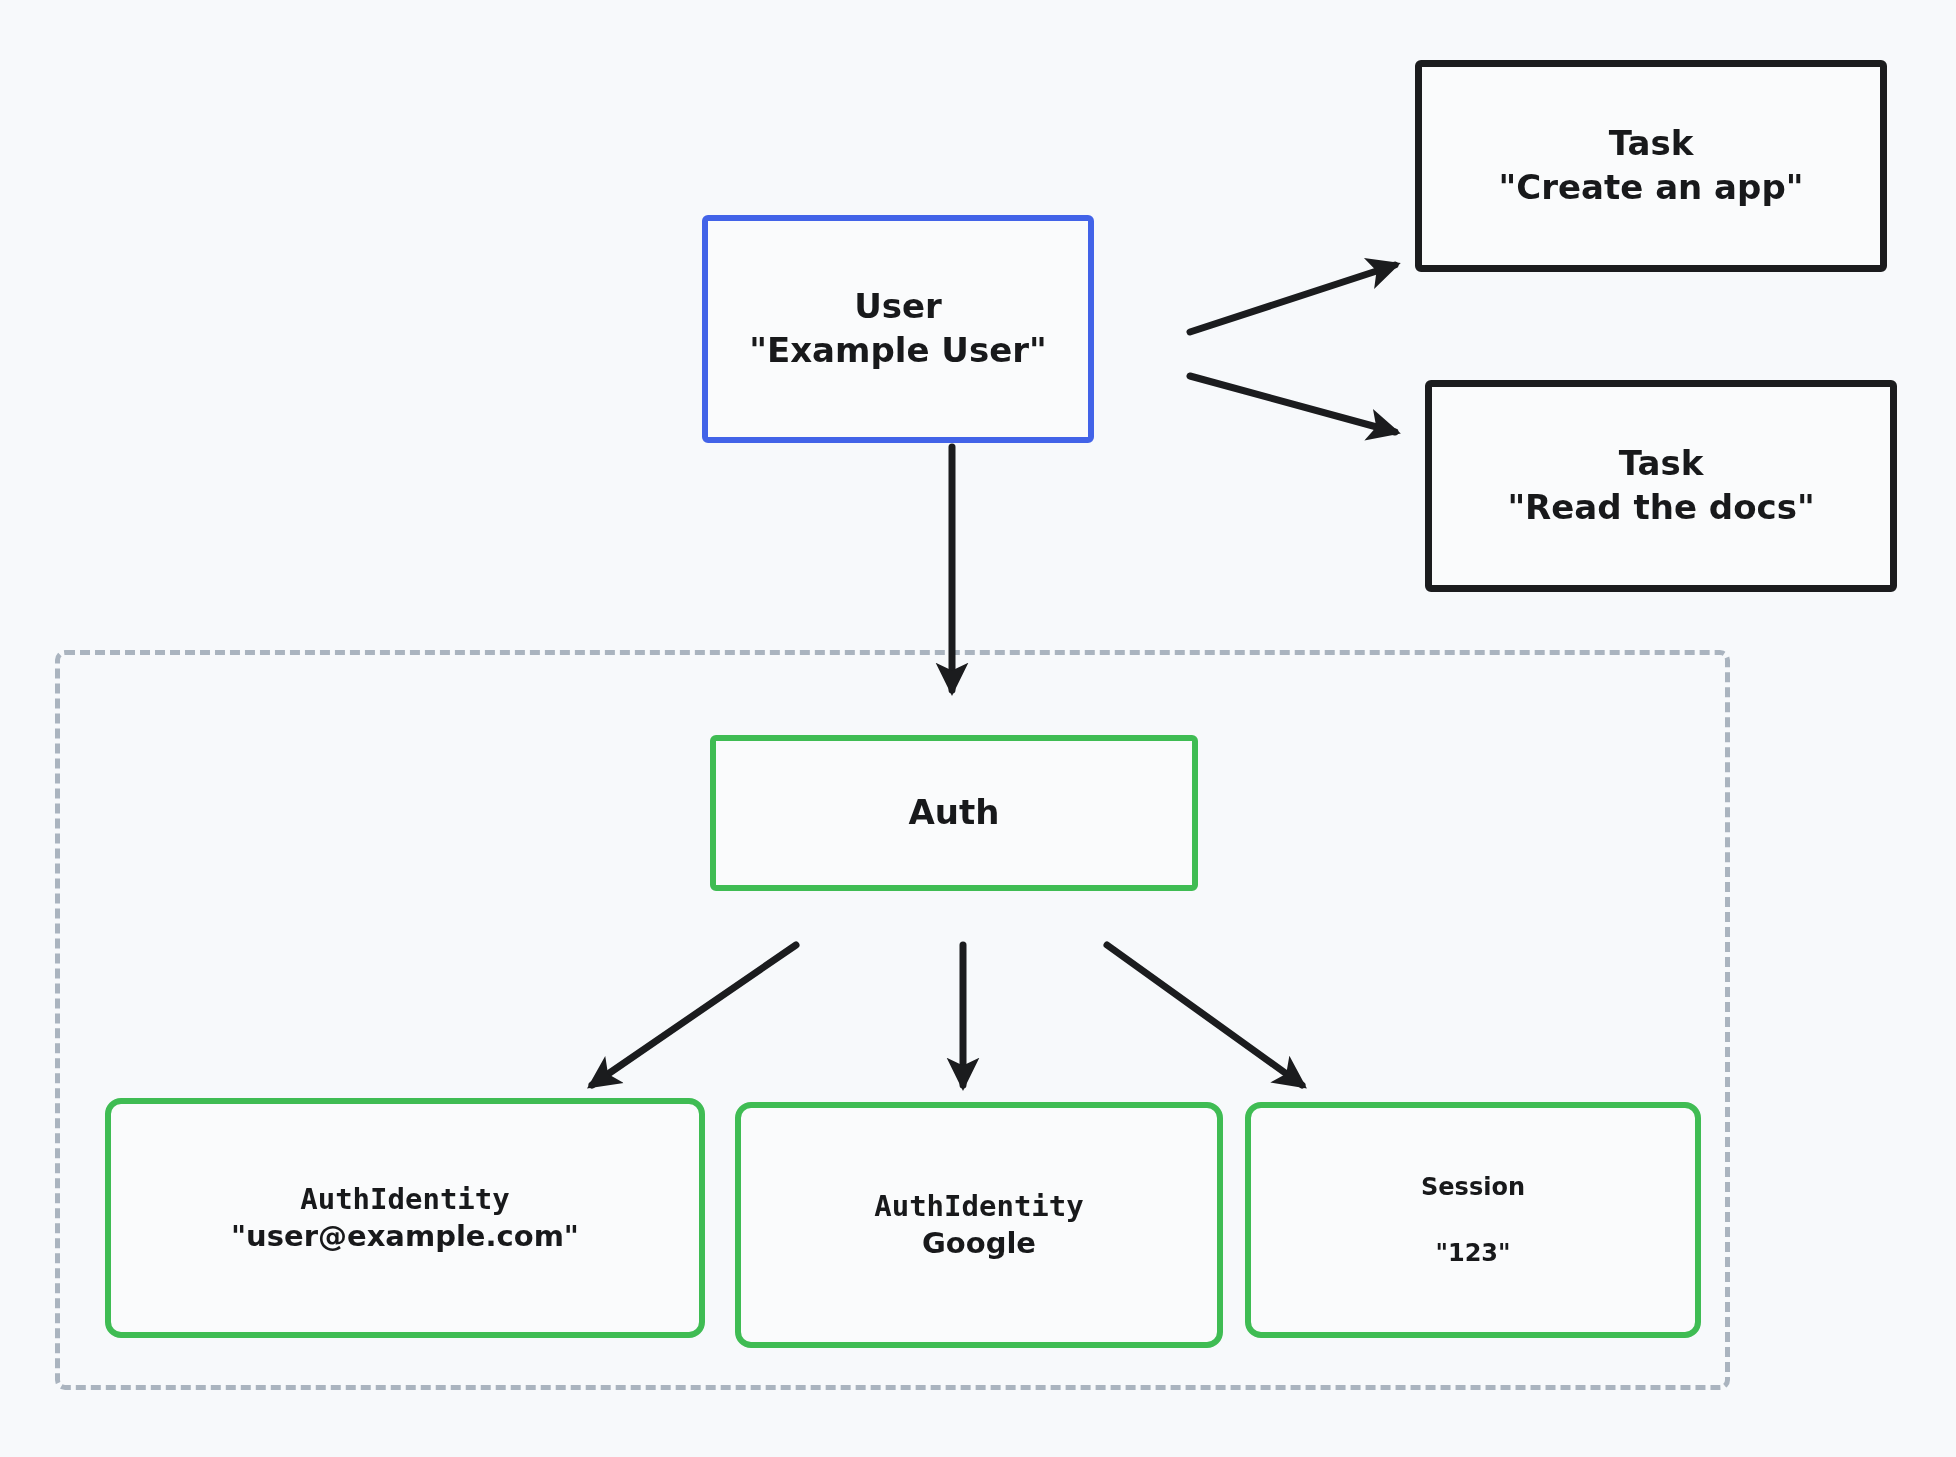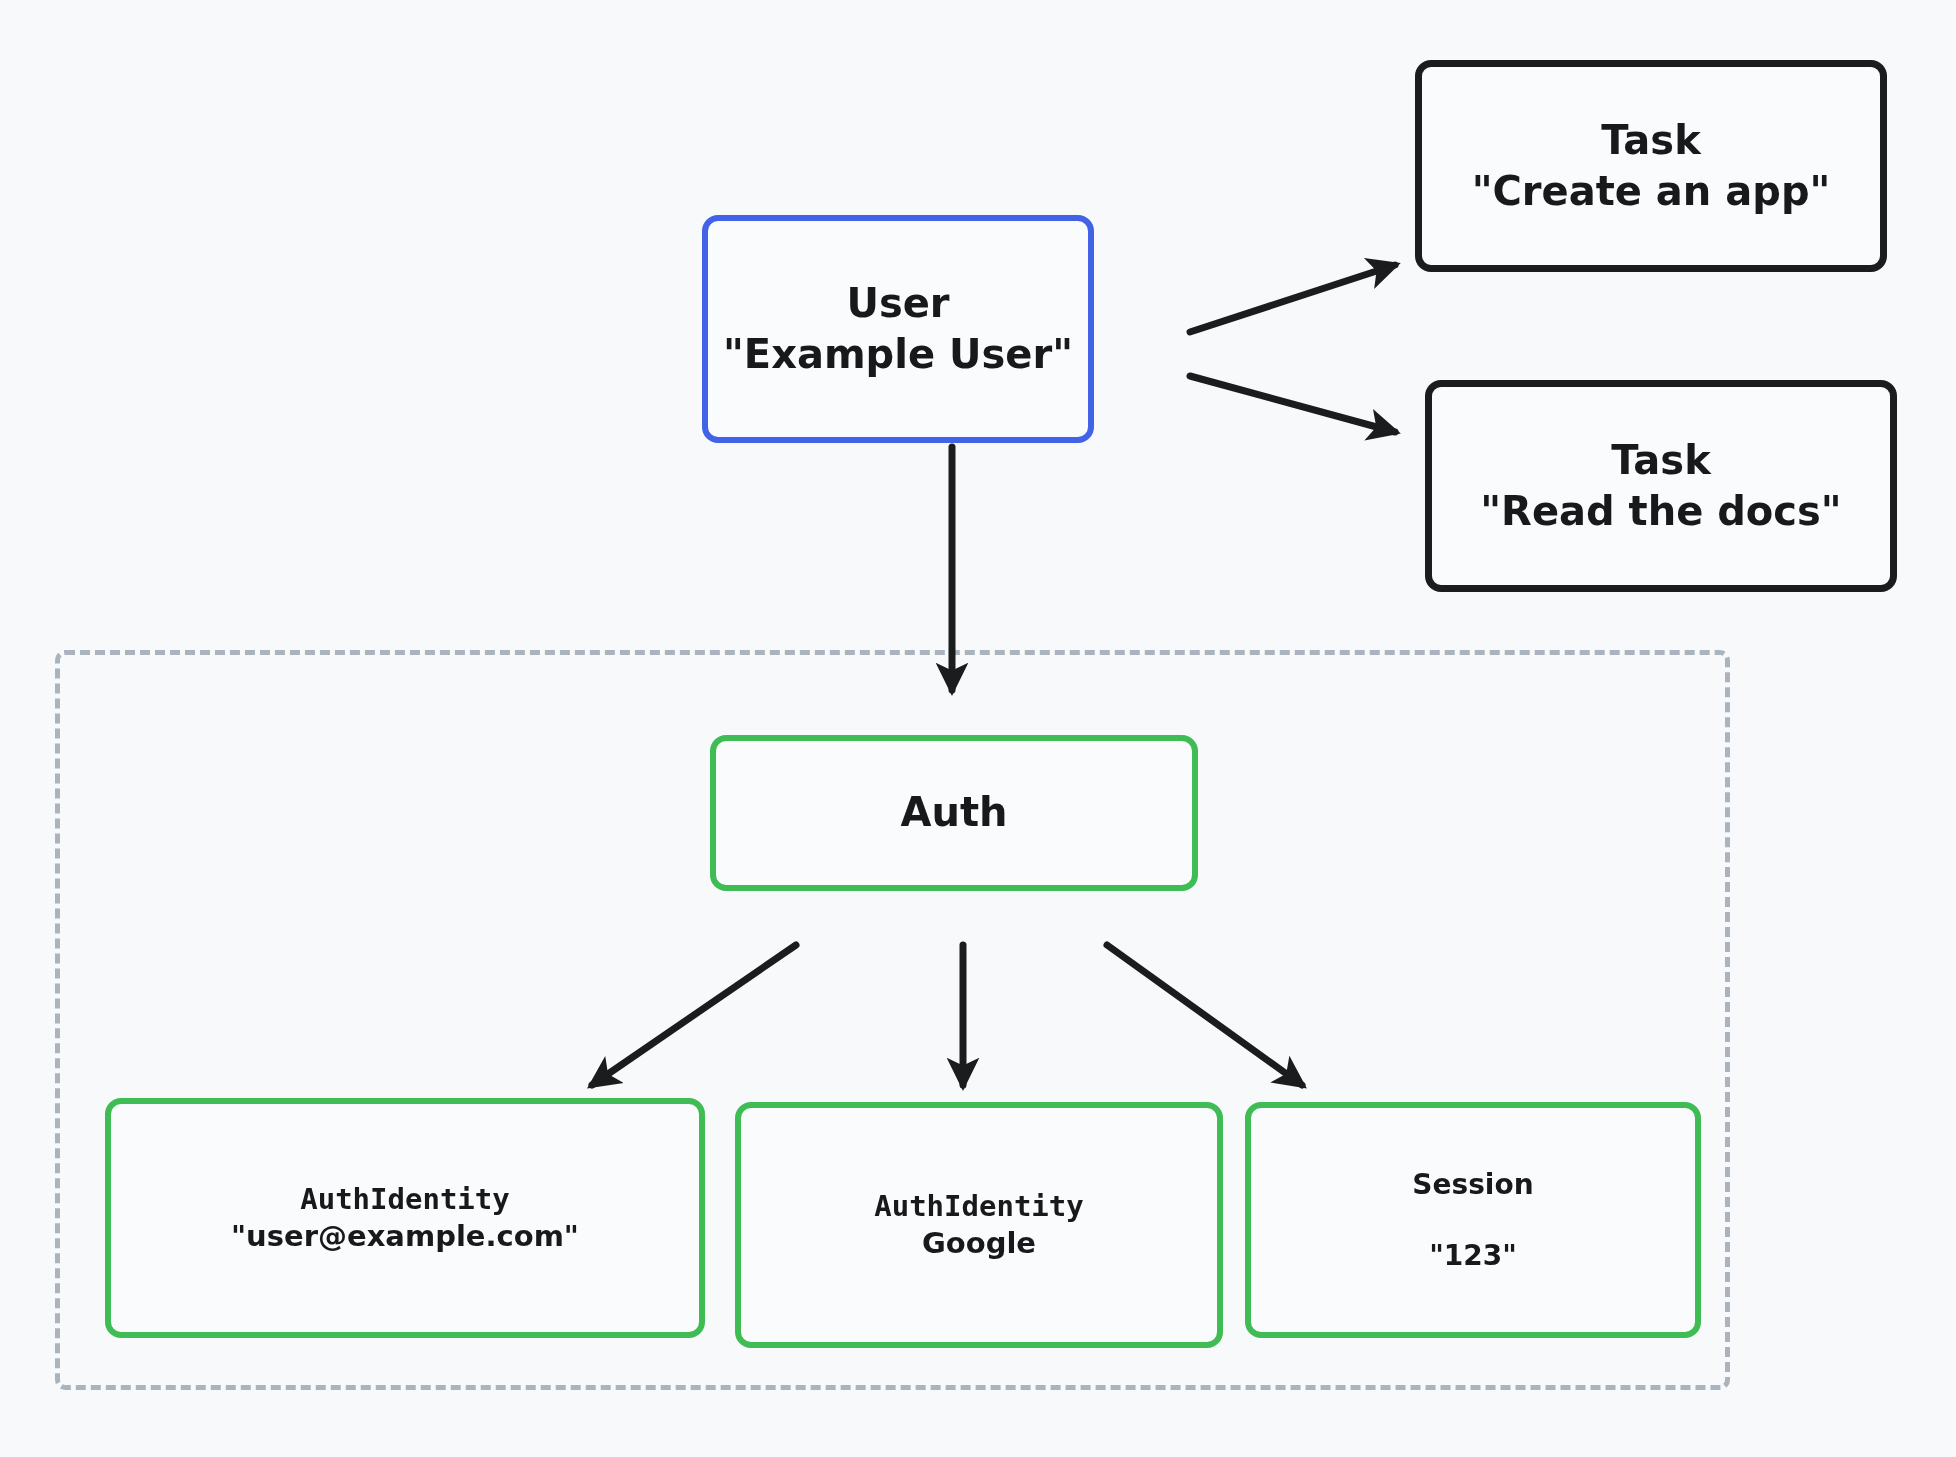--- a/index.html
+++ b/index.html
@@ -70,23 +70,23 @@
   }
   .node-leaf .line2 {
     font-family: "DejaVu Sans", sans-serif;
     font-weight: 700;
   }
 
   .border-blue  { border: 6px solid #4263e8; }
   .border-dark  { border: 7px solid #1b1c1e; }
   .border-green { border: 6px solid #3fbc53; }
 
-  .fs-lg  { font-size: 40px; }
+  .fs-lg  { font-size: 34px; border-radius: 6px; }
   .fs-md  { font-size: 29px; }
-  .fs-sm  { font-size: 28px; gap: 35px; }
+  .fs-sm  { font-size: 24px; gap: 35px; }
 </style>
 </head>
 <body>
 
 <div id="canvas">
 
   <div class="group-box" style="left:55px; top:650px; width:1675px; height:740px;"></div>
 
   <svg id="edge-layer" viewBox="0 0 1956 1457" xmlns="http://www.w3.org/2000/svg">
     <defs>

